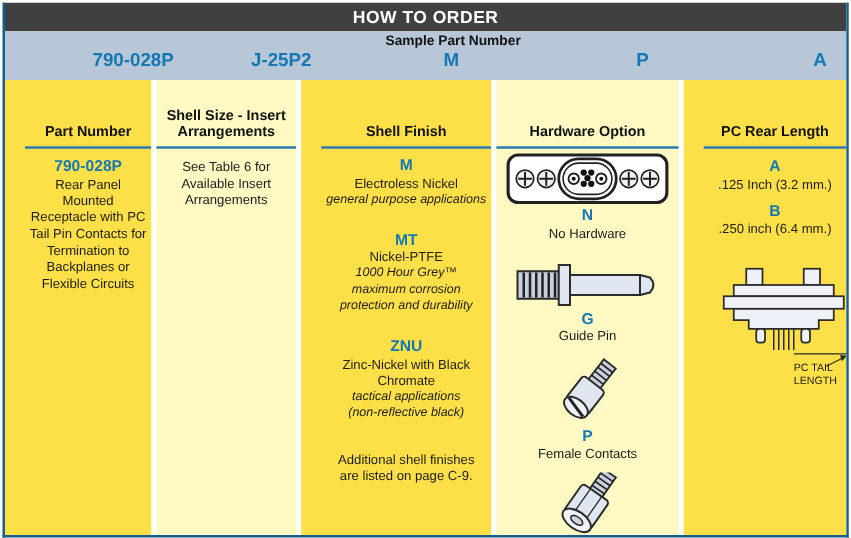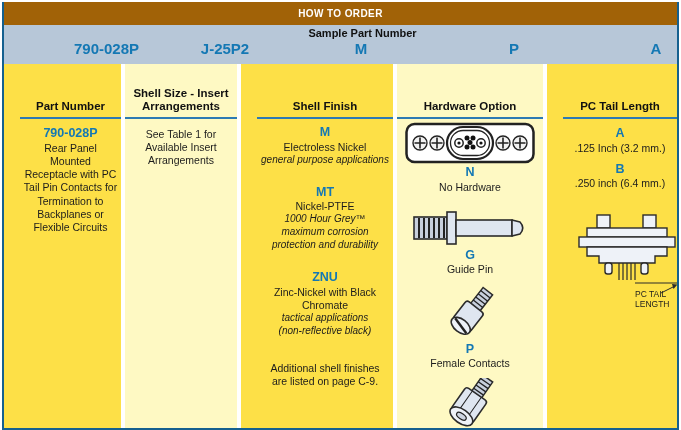--- a/index.html
+++ b/index.html
@@ -1,22 +1,22 @@
 <!DOCTYPE html>
 <html><head>
 <meta charset="utf-8">
 <style>
   * { margin:0; padding:0; box-sizing:border-box; }
   html,body { width:681px; height:430px; background:#ffffff; overflow:hidden;
               font-family:"Liberation Sans", sans-serif; color:#1c1c1c; }
   .table { position:absolute; left:2px; top:2px; width:677px; height:428px;
            border-left:2px solid #15608f; border-right:2px solid #15608f;
            border-bottom:2px solid #15608f; overflow:hidden; background:#fff; }
-  .banner { height:23px; line-height:23px; background:#a16207; color:#fff;
-            text-align:center; font-weight:bold; font-size:10px; letter-spacing:.4px; }
+  .banner { height:23px; line-height:23px; background:#404040; color:#fff;
+            text-align:center; font-weight:bold; font-size:14px; letter-spacing:.4px; }
   .sample-band { height:39px; background:#b7c7d8;padding-left:44px; }
   .sample-label { text-align:center; font-weight:bold; font-size:11px; padding-top:2px; color:#111; }
   .grid5 { display:grid; grid-template-columns:117px 112px 152px 146px 130px; column-gap:4px; }
   .sample-values { margin-top:1px; }
   .sv { text-align:center; font-weight:bold; font-size:15px; color:#1478b4; }
   .main { height:366px; background:#fff; }
   .col { overflow:hidden; }
   .col.light { background:#fde047;padding-left:16px; }
   .col.white { background:#fef9c3; }
   .colhead { height:55px; display:flex; align-items:flex-end; justify-content:center;
@@ -65,21 +65,21 @@
       <div class="colhead">Part Number</div>
       <div class="content pad-desc">
         <div class="code">790-028P</div>
         <div class="body-text">Rear Panel Mounted Receptacle with PC Tail Pin Contacts for Termination to Backplanes or Flexible Circuits</div>
       </div>
     </div>
 
     <div class="col white">
       <div class="colhead">Shell Size - Insert Arrangements</div>
       <div class="content pad-note">
-        <div class="body-text">See Table 1 for Available Insert Arrangements</div>
+        <div class="body-text">See Table 6 for Available Insert Arrangements</div>
       </div>
     </div>
 
     <div class="col light">
       <div class="colhead">Shell Finish</div>
       <div class="content">
         <div class="finish-block">
           <div class="code">M</div>
           <div class="body-text">Electroless Nickel</div>
           <div class="italic">general purpose applications</div>
@@ -181,21 +181,21 @@
             </g>
           </svg>
           <div class="code hw-code">S</div>
 
         </div>
 
       </div>
     </div>
 
     <div class="col light">
-      <div class="colhead">PC Tail Length</div>
+      <div class="colhead">PC Rear Length</div>
       <div class="content">
         <div class="tail-opt">
           <div class="code">A</div>
           <div class="body-text">.125 Inch (3.2 mm.)</div>
         </div>
         <div class="tail-opt">
           <div class="code">B</div>
           <div class="body-text">.250 inch (6.4 mm.)</div>
         </div>
         <div class="tail-diagram">

